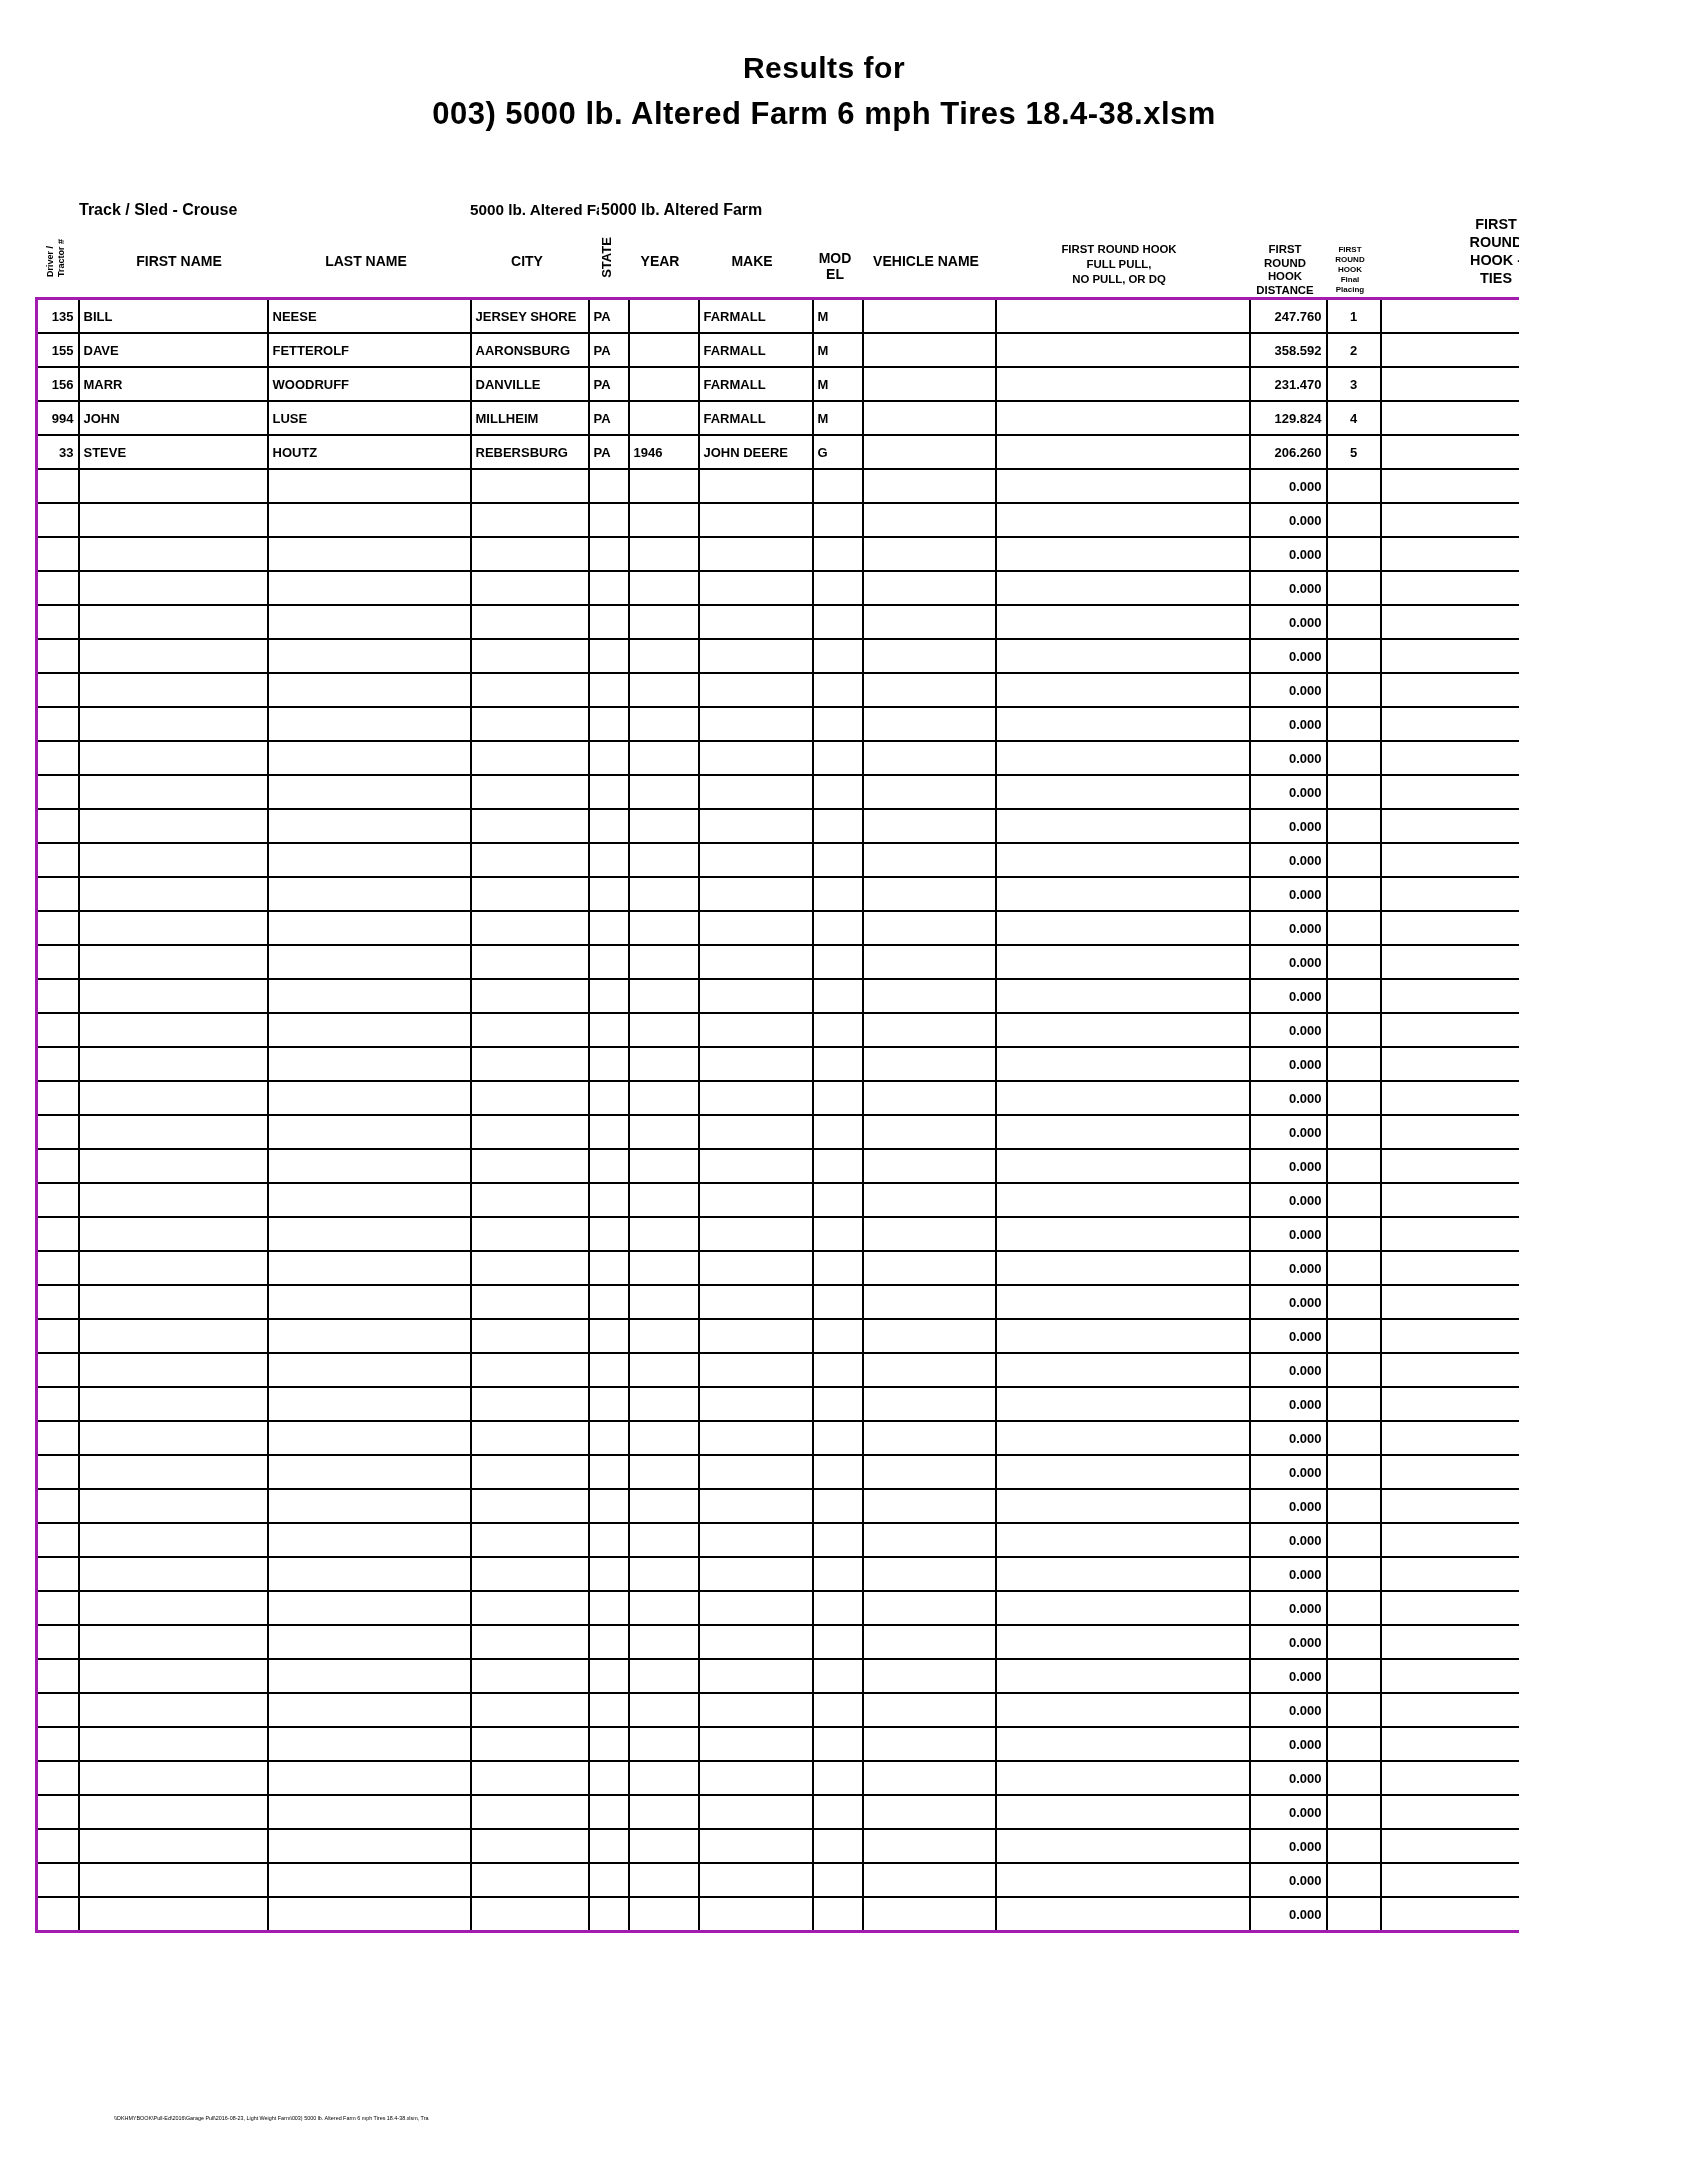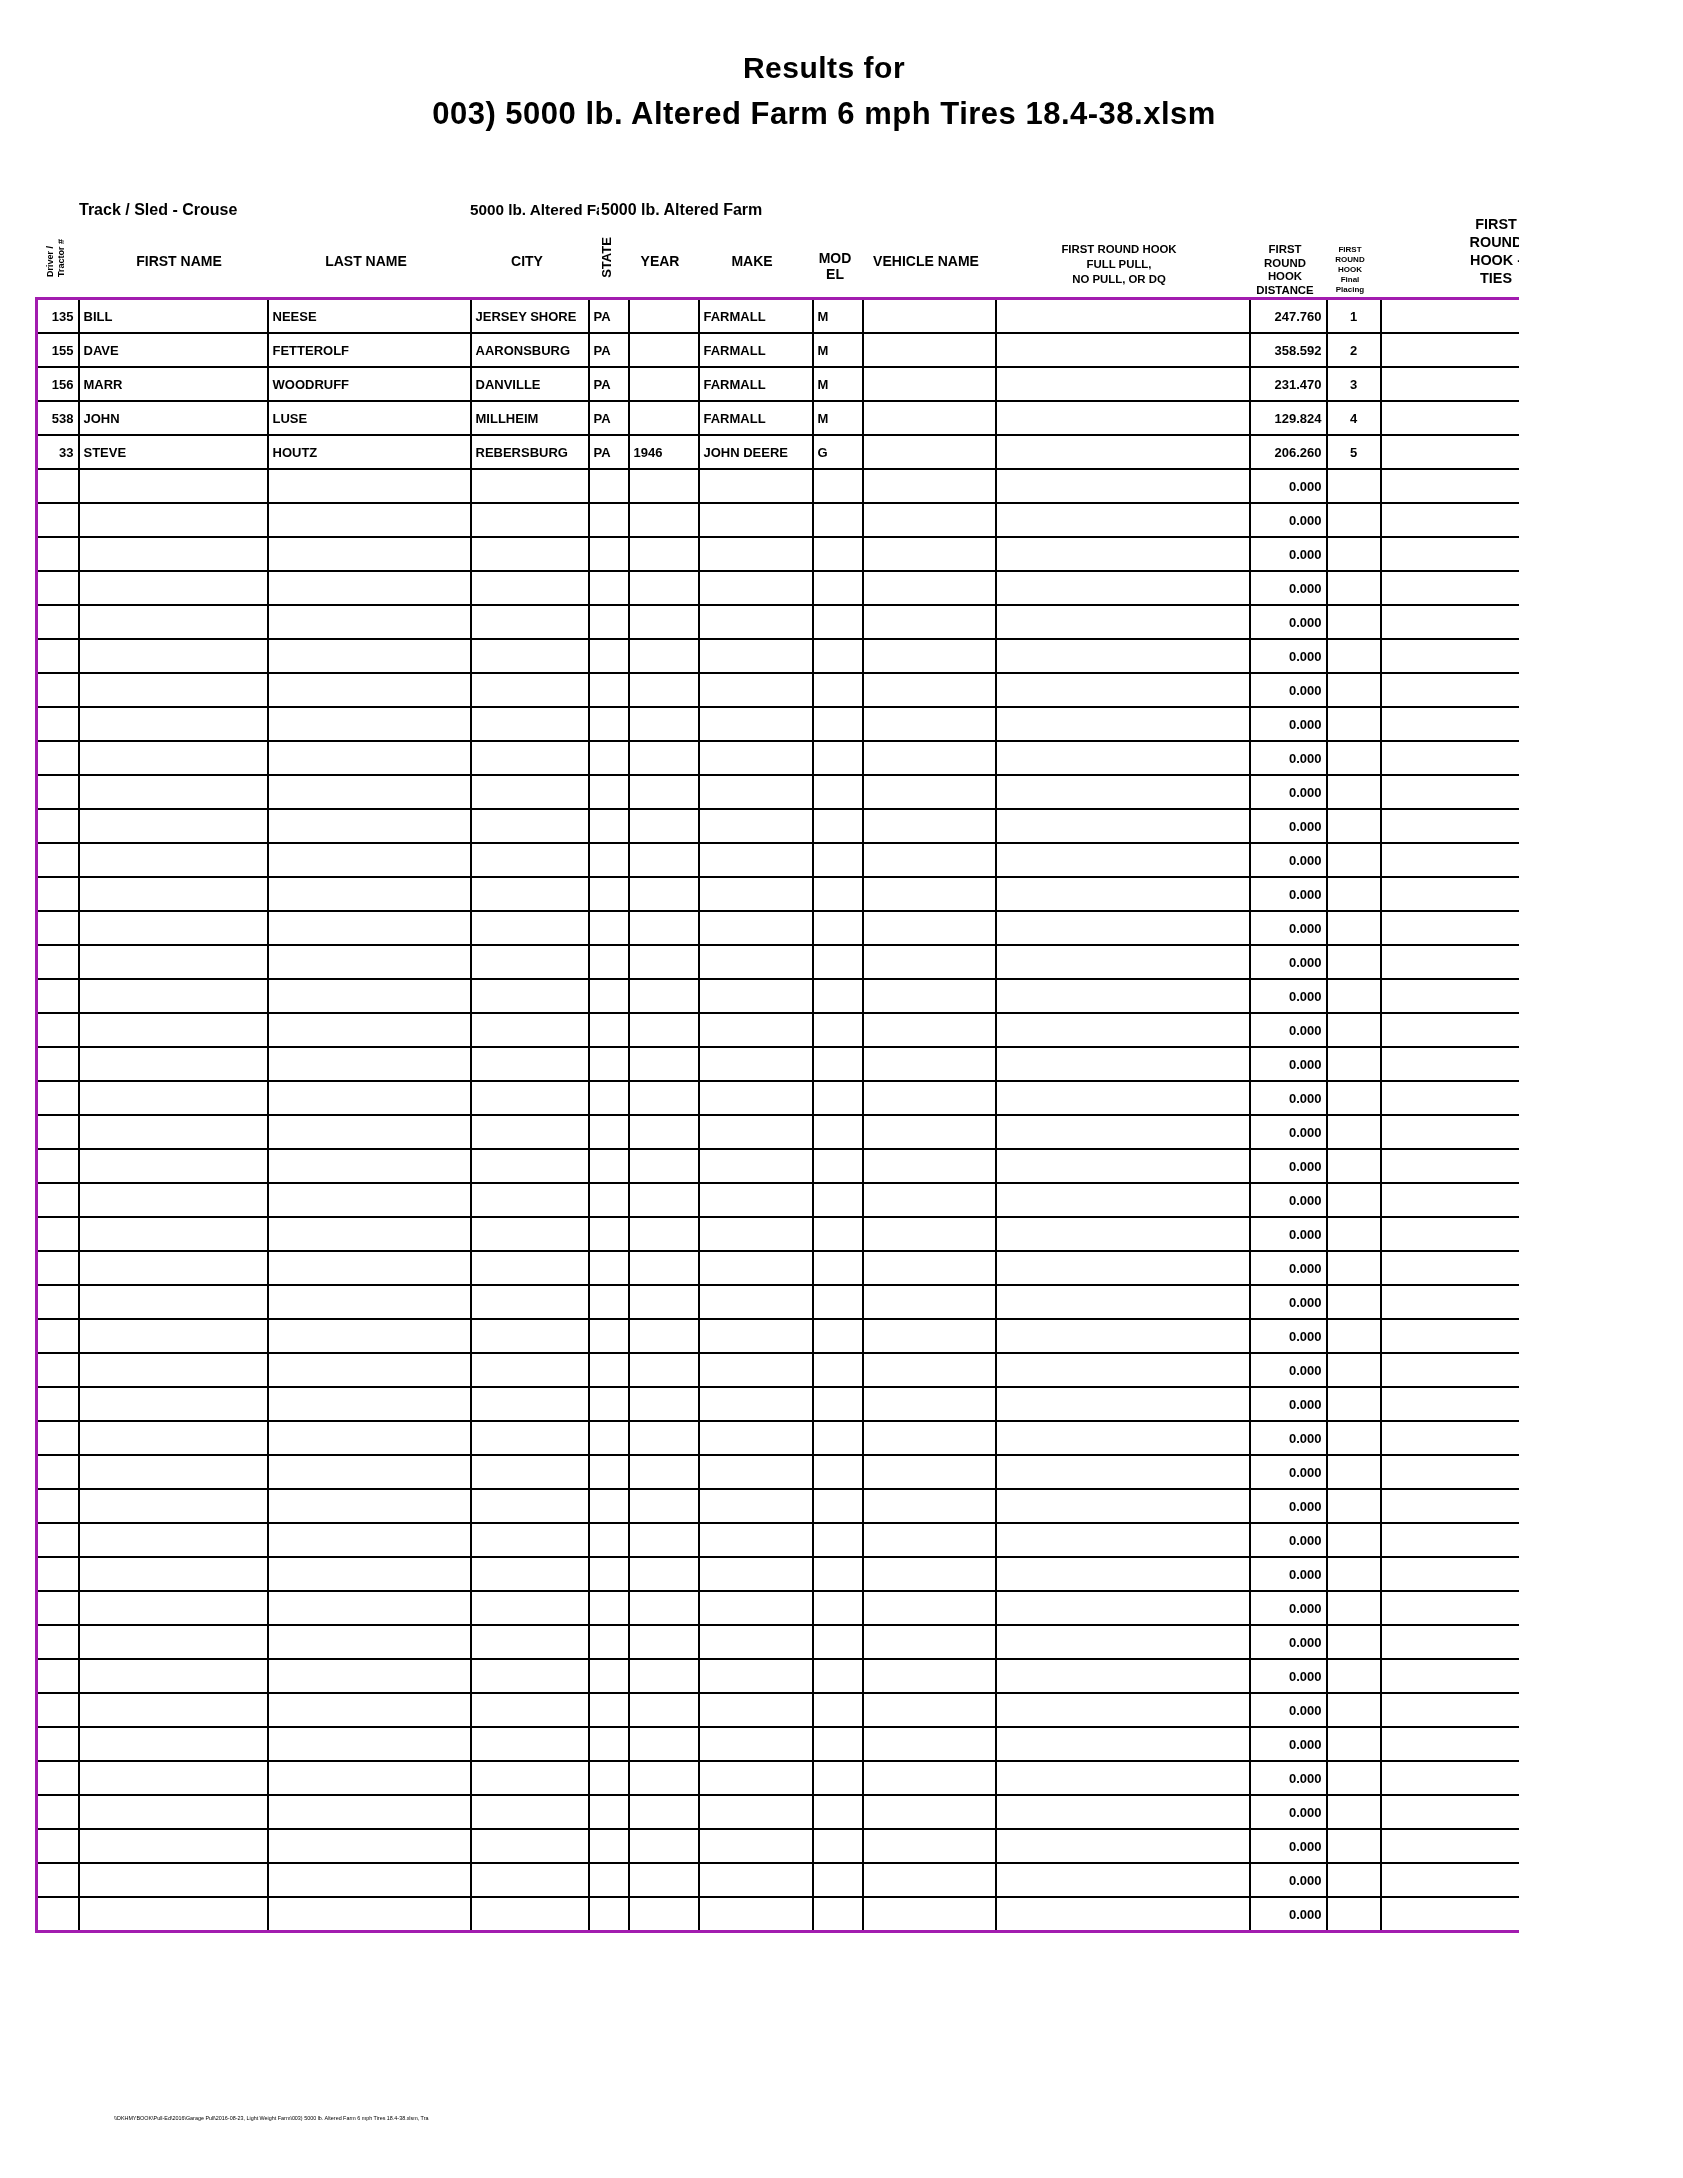--- a/index.html
+++ b/index.html
@@ -139,21 +139,21 @@
           <td class="al-left"></td>
           <td class="al-left">FARMALL</td>
           <td class="al-left">M</td>
           <td class="al-left"></td>
           <td class="al-left"></td>
           <td class="al-right">231.470</td>
           <td class="al-center">3</td>
           <td class="al-left"></td>
         </tr>
         <tr>
-          <td class="al-right">538</td>
+          <td class="al-right">994</td>
           <td class="al-left">JOHN</td>
           <td class="al-left">LUSE</td>
           <td class="al-left">MILLHEIM</td>
           <td class="al-left">PA</td>
           <td class="al-left"></td>
           <td class="al-left">FARMALL</td>
           <td class="al-left">M</td>
           <td class="al-left"></td>
           <td class="al-left"></td>
           <td class="al-right">129.824</td>

